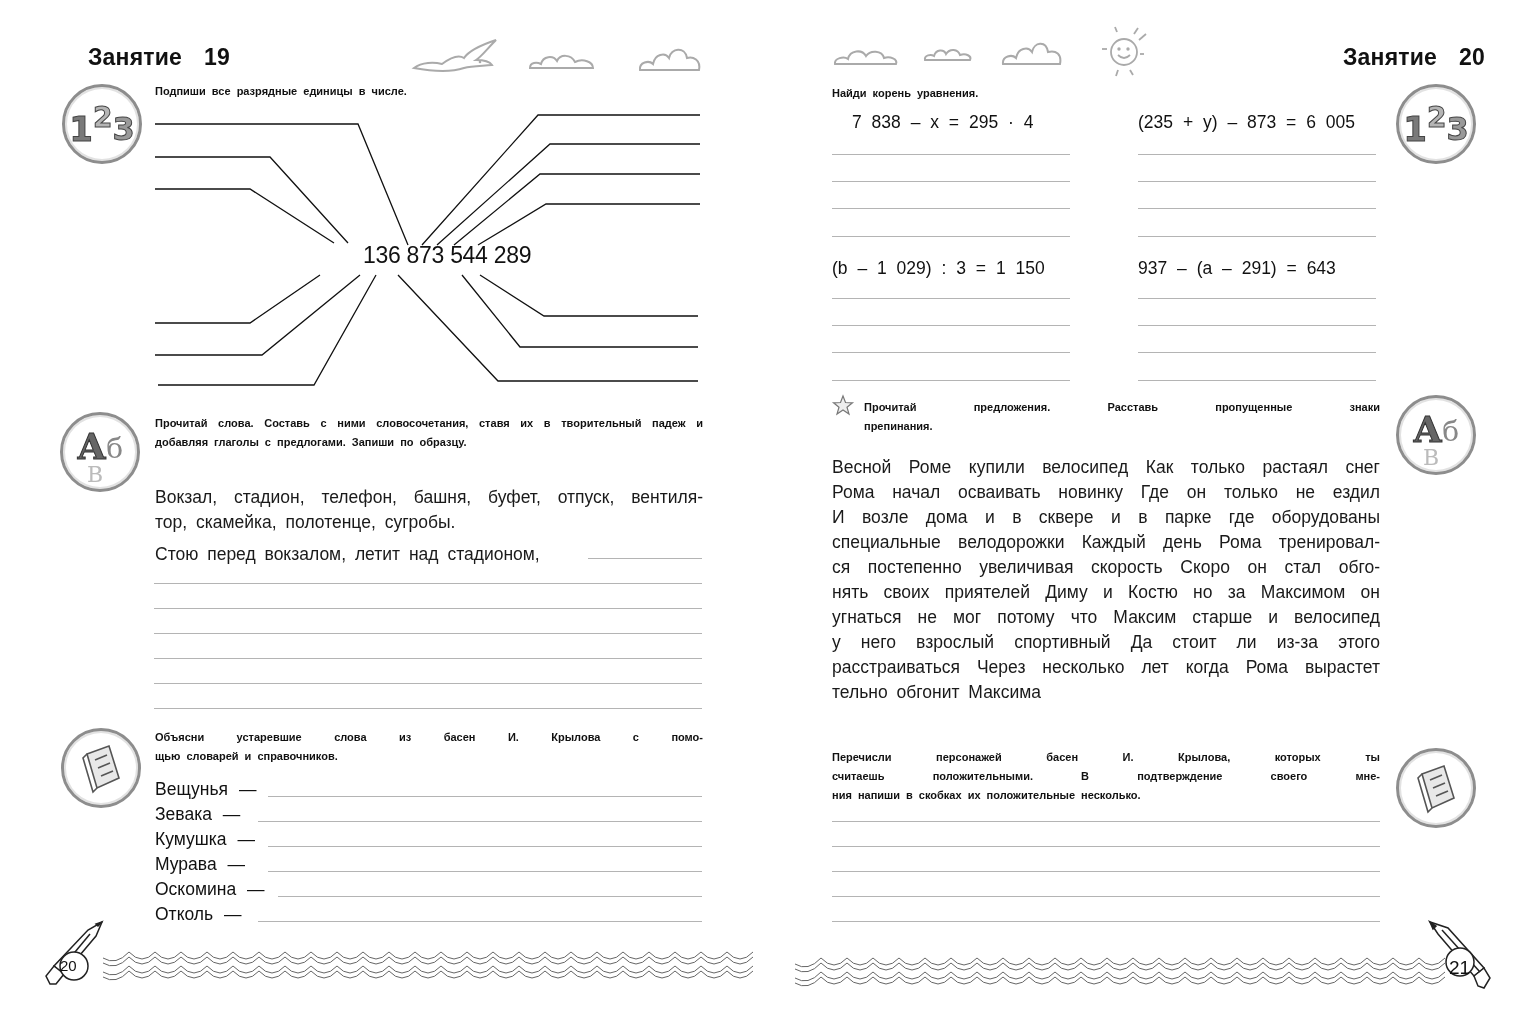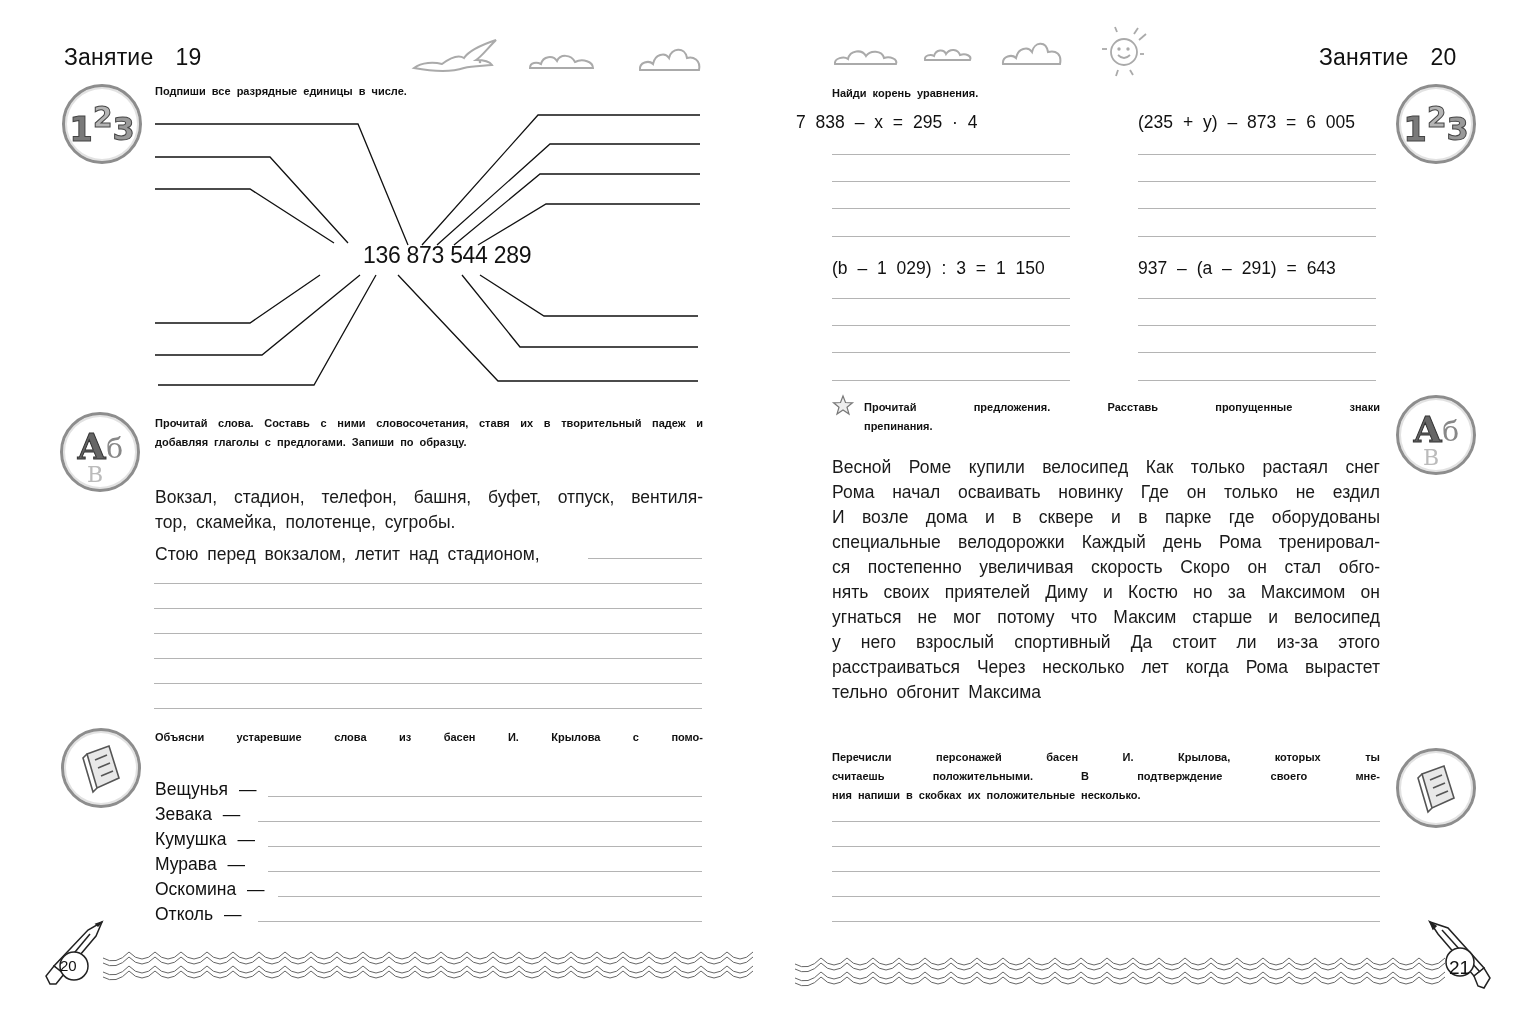--- a/index.html
+++ b/index.html
@@ -1,19 +1,19 @@
 <!DOCTYPE html>
 <html><head>
 <meta charset="utf-8">
 <style>
   html, body { margin:0; padding:0; background:#ffffff; }
   body { width:1537px; height:1036px; position:relative; overflow:hidden;
          font-family:"Liberation Sans", sans-serif; color:#111; }
   .abs { position:absolute; }
-  .lesson-title { font-weight:normal; font-size:23px; letter-spacing:0.2px; }
+  .lesson-title { font-weight:bold; font-size:23px; letter-spacing:0.2px;margin-left:24px; }
   .lesson-title .num { margin-left:22px; }
   .task-title { font-weight:bold; font-size:11px; line-height:19px; text-align:justify; word-spacing:3px; }
   .body-text { font-size:17.5px; line-height:25px; text-align:justify; word-spacing:4px; color:#1a1a1a; }
   .rule { position:absolute; height:0; border-top:1.5px solid #b4b4b4; }
   .circle-icon { position:absolute; width:74px; height:74px; border-radius:50%;
                  border:3px solid #8d8d8d; box-shadow: inset 0 0 0 2px #e2e2e2;
                  display:flex; align-items:center; justify-content:center; background:#fff; }
   .num-icon span { font-weight:bold; font-family:"DejaVu Sans", sans-serif; color:#7a7a7a;
                    -webkit-text-stroke:1px #444; }
   .abc-icon { font-family:"DejaVu Serif", serif; }
@@ -95,20 +95,21 @@
       <path d="M14 14 L36 6 L46 38 L24 48 Z" fill="#e8e8e8"></path>
       <path d="M14 14 L10 18 L20 52 L24 48"></path>
       <line x1="22" y1="20" x2="34" y2="15"></line>
       <line x1="25" y1="28" x2="37" y2="23"></line>
       <line x1="28" y1="36" x2="40" y2="31"></line>
     </g>
   </svg>
 </div>
 <div class="abs task-title" style="left:155px; top:728px; width:548px;">
   <div style="text-align-last:justify;">Объясни устаревшие слова из басен И. Крылова с помо-</div>
+  <div>щью словарей и справочников.</div>
 </div>
 
 <div class="word-row" style="top:779px;text-align:right;">
   <span>Вещунья</span>
   <span style="margin-left:6px;">—</span>
 </div>
 <div class="rule" style="left:268px; top:796px; width:434px;"></div>
 <div class="word-row" style="top:804px;">
   <span>Зевака</span>
   <span style="margin-left:6px;">—</span>
@@ -182,21 +183,21 @@
   <span>Занятие</span><span class="num">20</span>
 </div>
 
 <div class="abs task-title" style="left:832px; top:84px;">Найди корень уравнения.</div>
 <div class="circle-icon num-icon" style="left:1396px; top:84px;">
   <span style="font-size:34px; margin-top:10px;">1</span>
     <span style="font-size:28px; margin-top:-14px; color:#b5b5b5;">2</span>
     <span style="font-size:32px; margin-top:10px; color:#999;">3</span>
 </div>
 
-<div class="abs equation" style="left:796px; top:112px;">7 838 – x = 295 · 4</div>
+<div class="abs equation" style="left:852px; top:112px;">7 838 – x = 295 · 4</div>
 <div class="abs equation" style="left:1138px; top:112px;">(235 + y) – 873 = 6 005</div>
 <div class="rule" style="left:832px; top:154px; width:238px;"></div>
 <div class="rule" style="left:832px; top:181px; width:238px;"></div>
 <div class="rule" style="left:832px; top:208px; width:238px;"></div>
 <div class="rule" style="left:832px; top:236px; width:238px;"></div>
 <div class="rule" style="left:1138px; top:154px; width:238px;"></div>
 <div class="rule" style="left:1138px; top:181px; width:238px;"></div>
 <div class="rule" style="left:1138px; top:208px; width:238px;"></div>
 <div class="rule" style="left:1138px; top:236px; width:238px;"></div>
 

